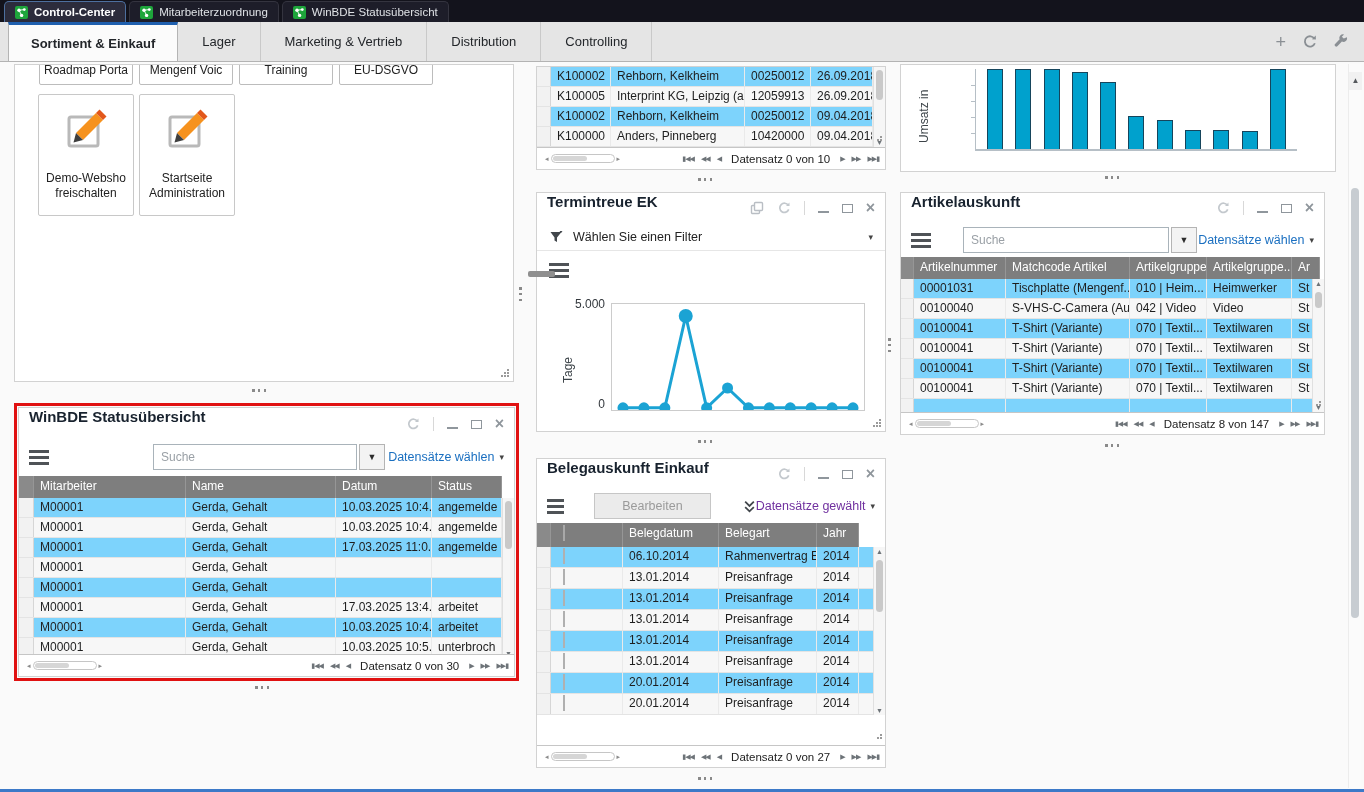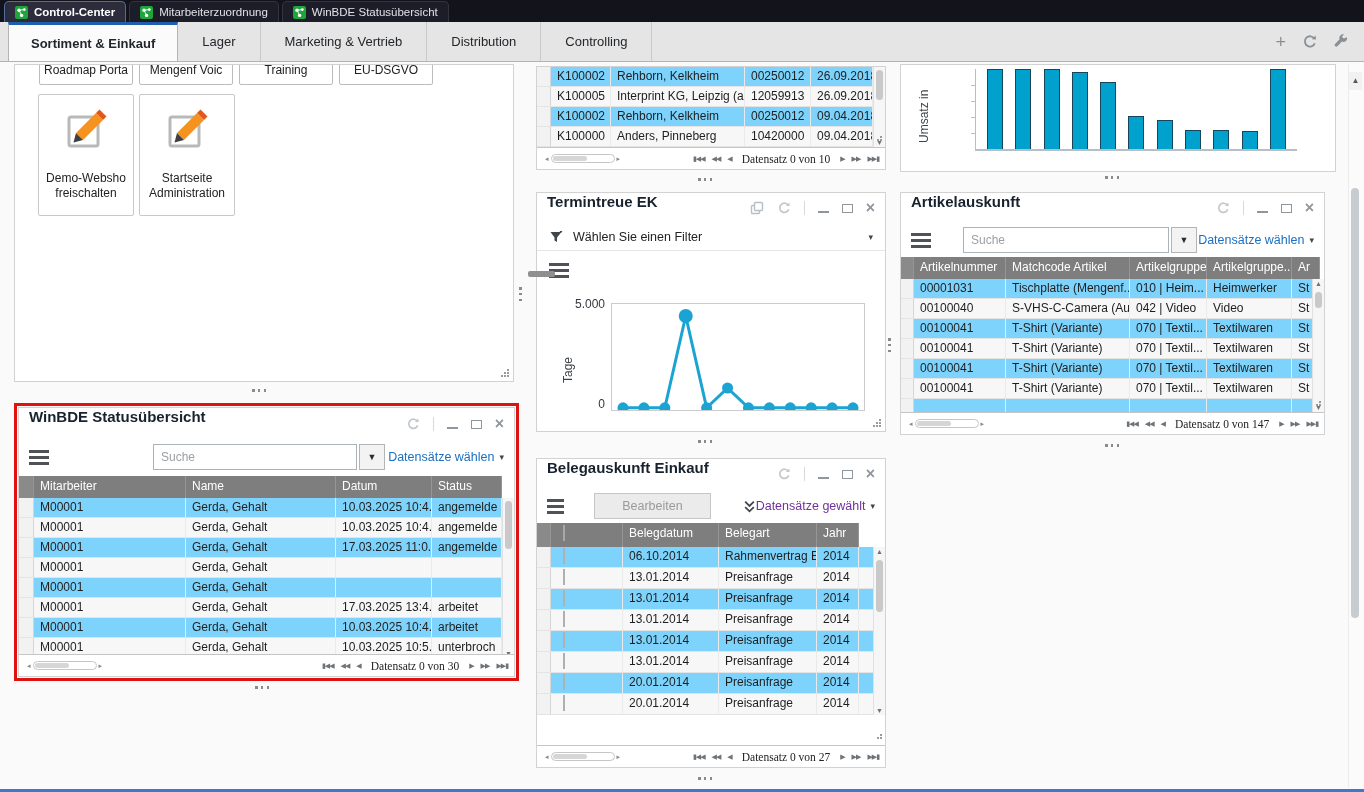--- a/index.html
+++ b/index.html
@@ -55,21 +55,21 @@
   .tc { font-size:12px; color:#1e1e1e; padding:2px 6px; border-right:1px solid #eaeaea; white-space:nowrap; overflow:hidden; }
   .tc.sel { background:#f2f2f2; border-right:1px solid #d6d6d6; }
   .cb { width:13px; height:13px; border:1px solid #b0b0b0; background:#fff; margin:3px 0 0 6px; }
   .cb.hdr { background:#b9b9b9; border-color:#a8a8a8; margin-top:4px; }
 
   
   .pager { position:absolute; left:0; right:0; bottom:0; height:22px; border-top:1px solid #c6c6c6; display:flex; align-items:center; padding:0 6px; background:#fff; }
   .hs-arrow { font-size:7px; color:#8b8b8b; padding:0 2px; cursor:pointer; }
   .hs-track { width:64px; height:9px; border:1px solid #c6c6c6; border-radius:5px; background:#fff; position:relative; cursor:pointer; }
   .hs-thumb { position:absolute; left:1px; top:1px; height:5px; width:55%; background:#d6d6d6; border-radius:4px; }
-  .pgnav { margin-left:auto; display:flex; align-items:center; gap:7px;font-family:Liberation Serif, serif; }
+  .pgnav { margin-left:auto; display:flex; align-items:center; gap:7px; }
   .pgbtn { font-size:7px; letter-spacing:-1px; color:#6d7378; cursor:pointer; white-space:nowrap; }
   .pglabel { font-size:11.5px; color:#222; padding:0 3px; white-space:nowrap; }
 
   
   .tvs { position:absolute; width:12px; background:#f6f6f6; border-left:1px solid #e0e0e0; }
   .tvs .arr { position:absolute; left:0; width:100%; text-align:center; font-size:7px; color:#6d7378; }
   .tvs .thumb { position:absolute; left:2px; width:7px; background:#c9c9c9; border-radius:4px; }
 
   
   .rot { writing-mode:vertical-rl; transform:rotate(180deg); font-size:12px; color:#3d4449; }
@@ -437,21 +437,21 @@
     <div class="pager">
         <span class="hs-arrow">◂</span>
         <span class="hs-track">
           <span class="hs-thumb"></span>
         </span>
         <span class="hs-arrow">▸</span>
         <span class="pgnav">
           <span class="pgbtn">▮◀◀</span>
           <span class="pgbtn">◀◀</span>
           <span class="pgbtn">◀</span>
-          <span class="pglabel">Datensatz 0 von 147</span>
+          <span class="pglabel">Datensatz 8 von 147</span>
           <span class="pgbtn">▶</span>
           <span class="pgbtn">▶▶</span>
           <span class="pgbtn">▶▶▮</span>
         </span>
       </div>
     <div class="grip" style="right:2px; bottom:24px;">
         <i style="left:6px;top:0;"></i>
         <i style="left:3px;top:3px;"></i>
         <i style="left:6px;top:3px;"></i>
       </div>

